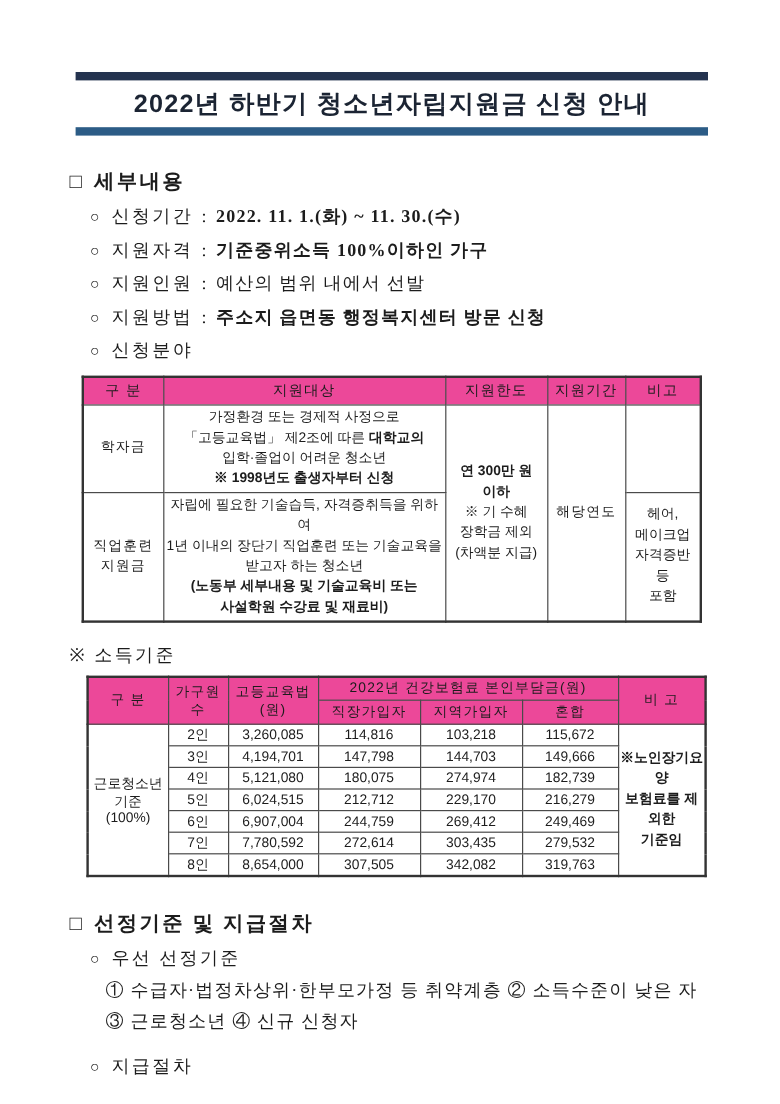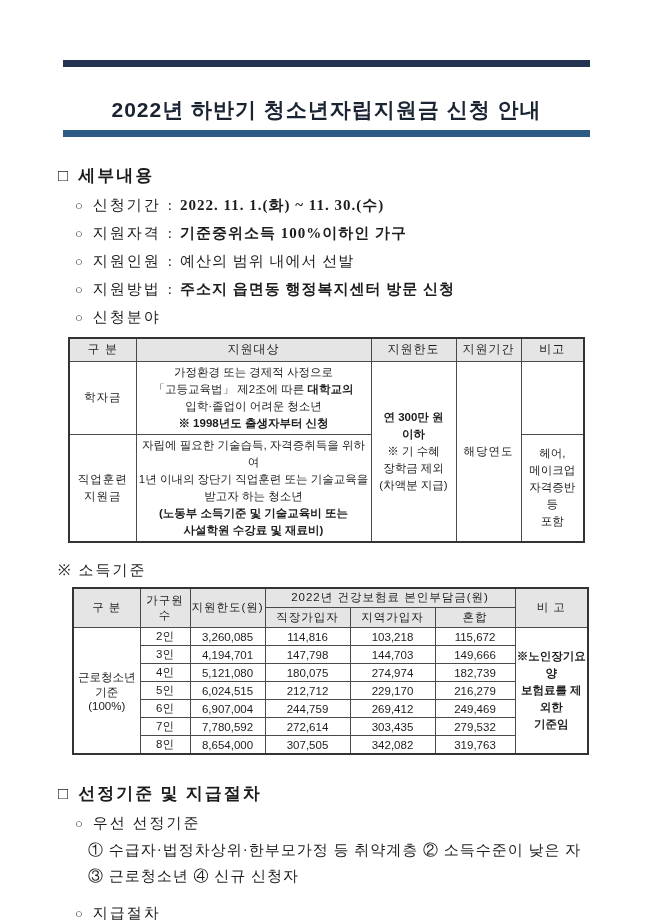--- a/index.html
+++ b/index.html
@@ -10,39 +10,39 @@
   
   .title-block{
     margin:0 3px 0 5px;
     border-top:7px solid #24334f;
     border-bottom:7px solid #2c5c86;
     padding:5px 0 6px 0;
     text-align:center;
   }
   .title-text{
     font-family:"Liberation Sans", sans-serif;
-    font-weight:bold; font-size:21px; letter-spacing:1px; color:#1b2433;margin-top:24px;
+    font-weight:bold; font-size:21px; letter-spacing:1px; color:#1b2433;
   }
 
   
   .sec-heading{ font-size:17px; font-weight:bold; letter-spacing:2px; margin-top:27px; }
   .sec-heading .marker{ font-weight:normal; margin-right:8px; }
   .bullet-list{ list-style:none; margin-top:4px; }
   .bullet-list li{ height:28px; line-height:28px; padding-left:17px; font-size:15px; letter-spacing:1px; white-space:nowrap; }
   .bullet-glyph{ font-size:13px; margin-right:9px; }
   .b-label{ letter-spacing:2px; }
   .b-sep{ margin:0 7px 0 7px; }
   .b-value{ font-weight:bold; }
   .b-value.regular{ font-weight:normal; }
 
   
   table{ border-collapse:collapse; table-layout:fixed; font-family:"Liberation Sans", sans-serif; }
   th,td{ border:1px solid #4a4a4a; text-align:center; vertical-align:middle; }
   .tbl{ border:2px solid #333; }
-  .hd{ background:#e5e5e5; font-weight:normal; font-size:12px; letter-spacing:1px; }
+  .hd{ background:#ec4899; font-weight:normal; font-size:12px; letter-spacing:1px; }
 
   
   .apply-table{ width:515px; margin:6px 0 0 10px; }
   .apply-table td{ font-size:11.5px; line-height:17px; padding:2px 2px; }
   .apply-table .hd{ height:23px; }
   .cat{ letter-spacing:1px; }
   .bold{ font-weight:bold; }
 
   
   .income-heading{ margin-top:16px; font-size:15px; letter-spacing:2px; }
@@ -123,21 +123,21 @@
     </tr>
     <tr>
       <td class="cat">
         <div>직업훈련</div>
         <div>지원금</div>
       </td>
       <td>
         <div>자립에 필요한 기술습득, 자격증취득을 위하여</div>
         <div>1년 이내의 장단기 직업훈련 또는 기술교육을</div>
         <div>받고자 하는 청소년</div>
-        <div class="bold">(노동부 소득기준 및 기술교육비 또는</div>
+        <div class="bold">(노동부 세부내용 및 기술교육비 또는</div>
         <div class="bold">사설학원 수강료 및 재료비)</div>
       </td>
       <td>
         <div>헤어,</div>
         <div>메이크업</div>
         <div>자격증반 등</div>
         <div>포함</div>
       </td>
     </tr>
   </tbody>
@@ -157,21 +157,21 @@
         <col style="width:80px">
         <col style="width:73px">
       </colgroup>
     <tbody>
         <tr>
       <th class="hd" rowspan="2">구  분</th>
       <th class="hd" rowspan="2">
         <div>가구원</div>
         <div>수</div>
       </th>
-      <th class="hd" rowspan="2">지원한도(원)</th>
+      <th class="hd" rowspan="2">고등교육법(원)</th>
       <th class="hd" colspan="3">2022년 건강보험료 본인부담금(원)</th>
       <th class="hd" rowspan="2">비 고</th>
     </tr>
     <tr>
       <th class="hd">직장가입자</th>
       <th class="hd">지역가입자</th>
       <th class="hd">혼합</th>
     </tr>
     <tr>
       <td rowspan="7">

